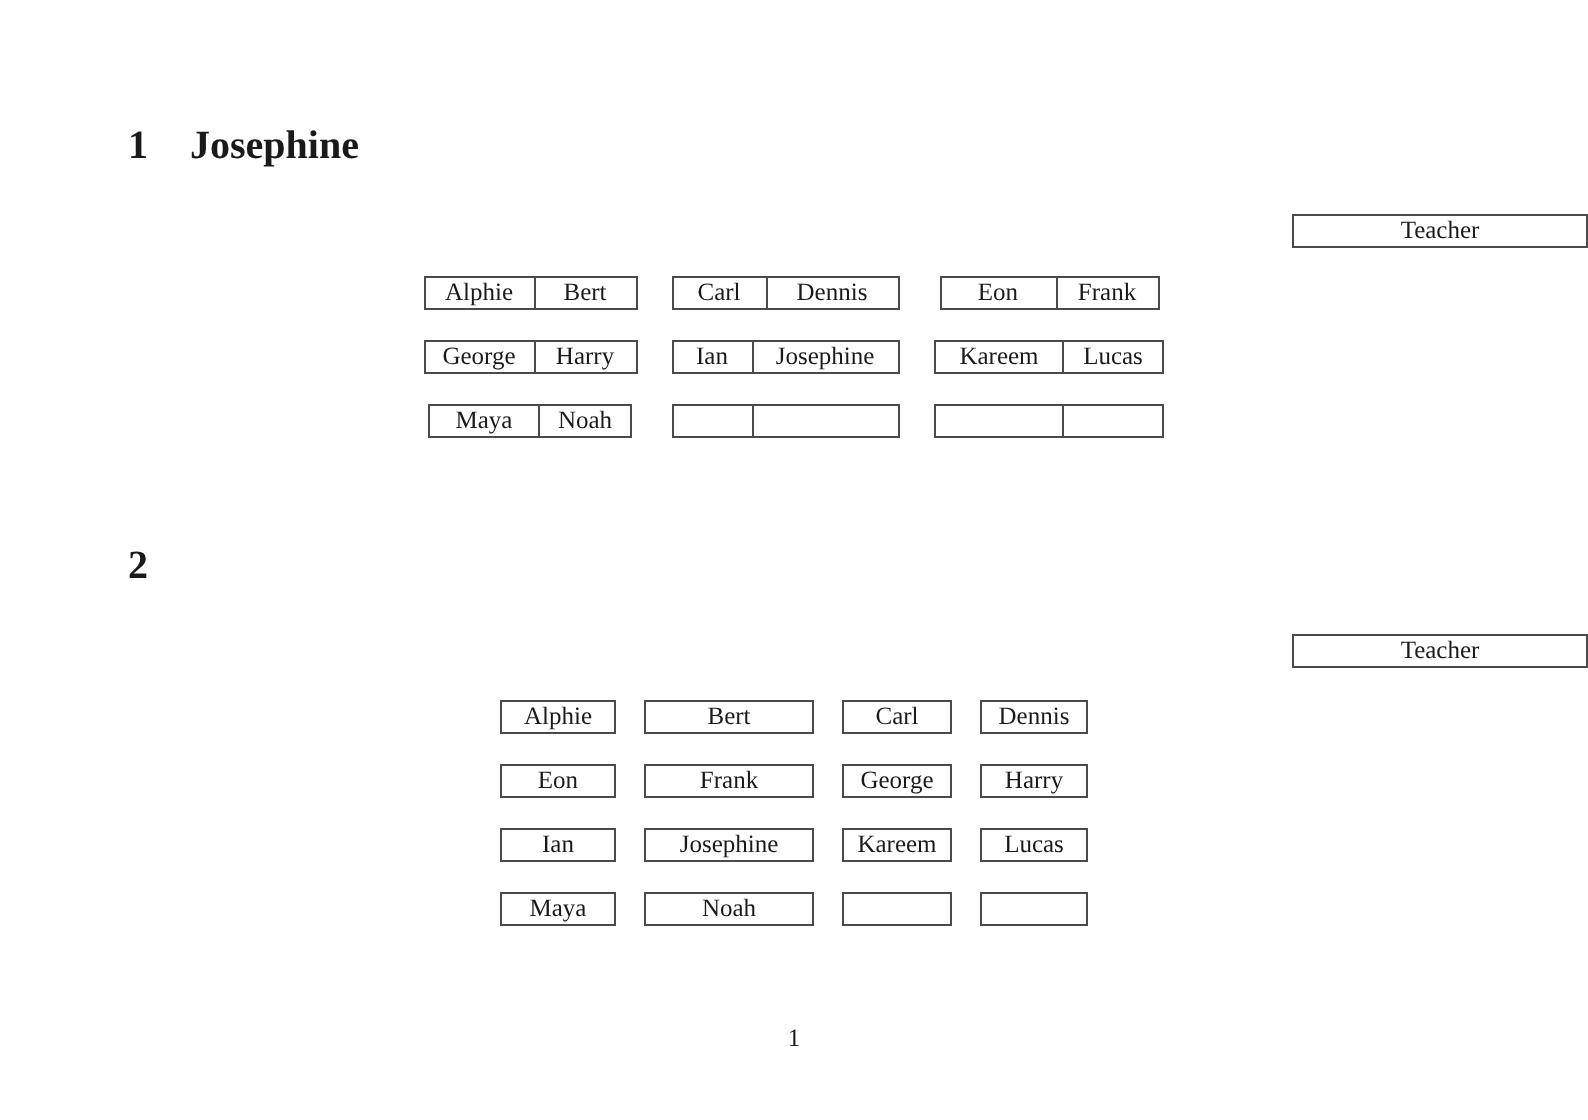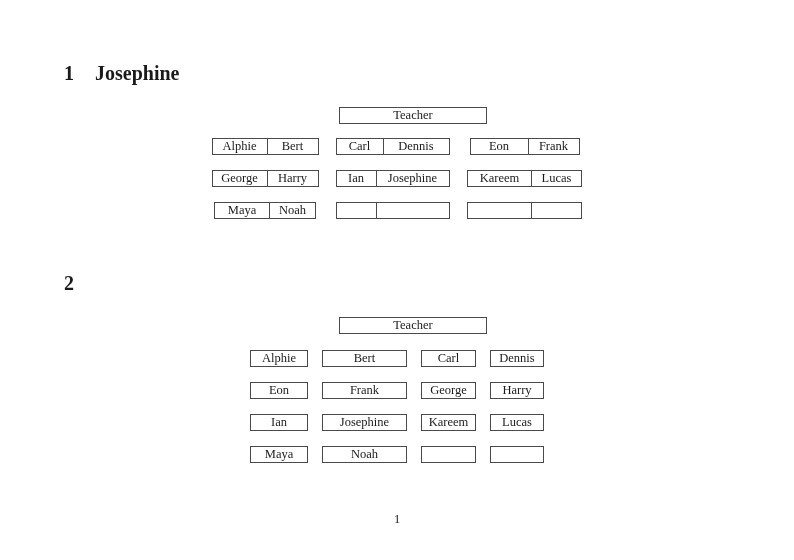--- a/index.html
+++ b/index.html
@@ -26,21 +26,21 @@
   }
   .sec-num { display: inline-block; min-width: 31px; }
   #heading-1 { top: 62px; }
   #heading-2 { top: 272px; }
 
   
   .diagram { position: absolute; left: 0; width: 794px; }
   #diagram-1 { top: 107px; }
   #diagram-2 { top: 317px; }
 
-  .teacher-row { display: flex; justify-content: center; padding-left: 32px; }
+  .teacher-row { display: flex; justify-content: flex-end; padding-left: 32px; }
   .teacher-box {
     width: 148px; height: 17px;
     border: 1px solid #4a4a4a;
     display: flex; align-items: center; justify-content: center;
     font-size: 12.5px;
   }
 
   
   .rows { display: flex; flex-direction: column; gap: 15px; margin-top: 14px; }
   .desk-row { display: flex; justify-content: center; gap: 16px; }

